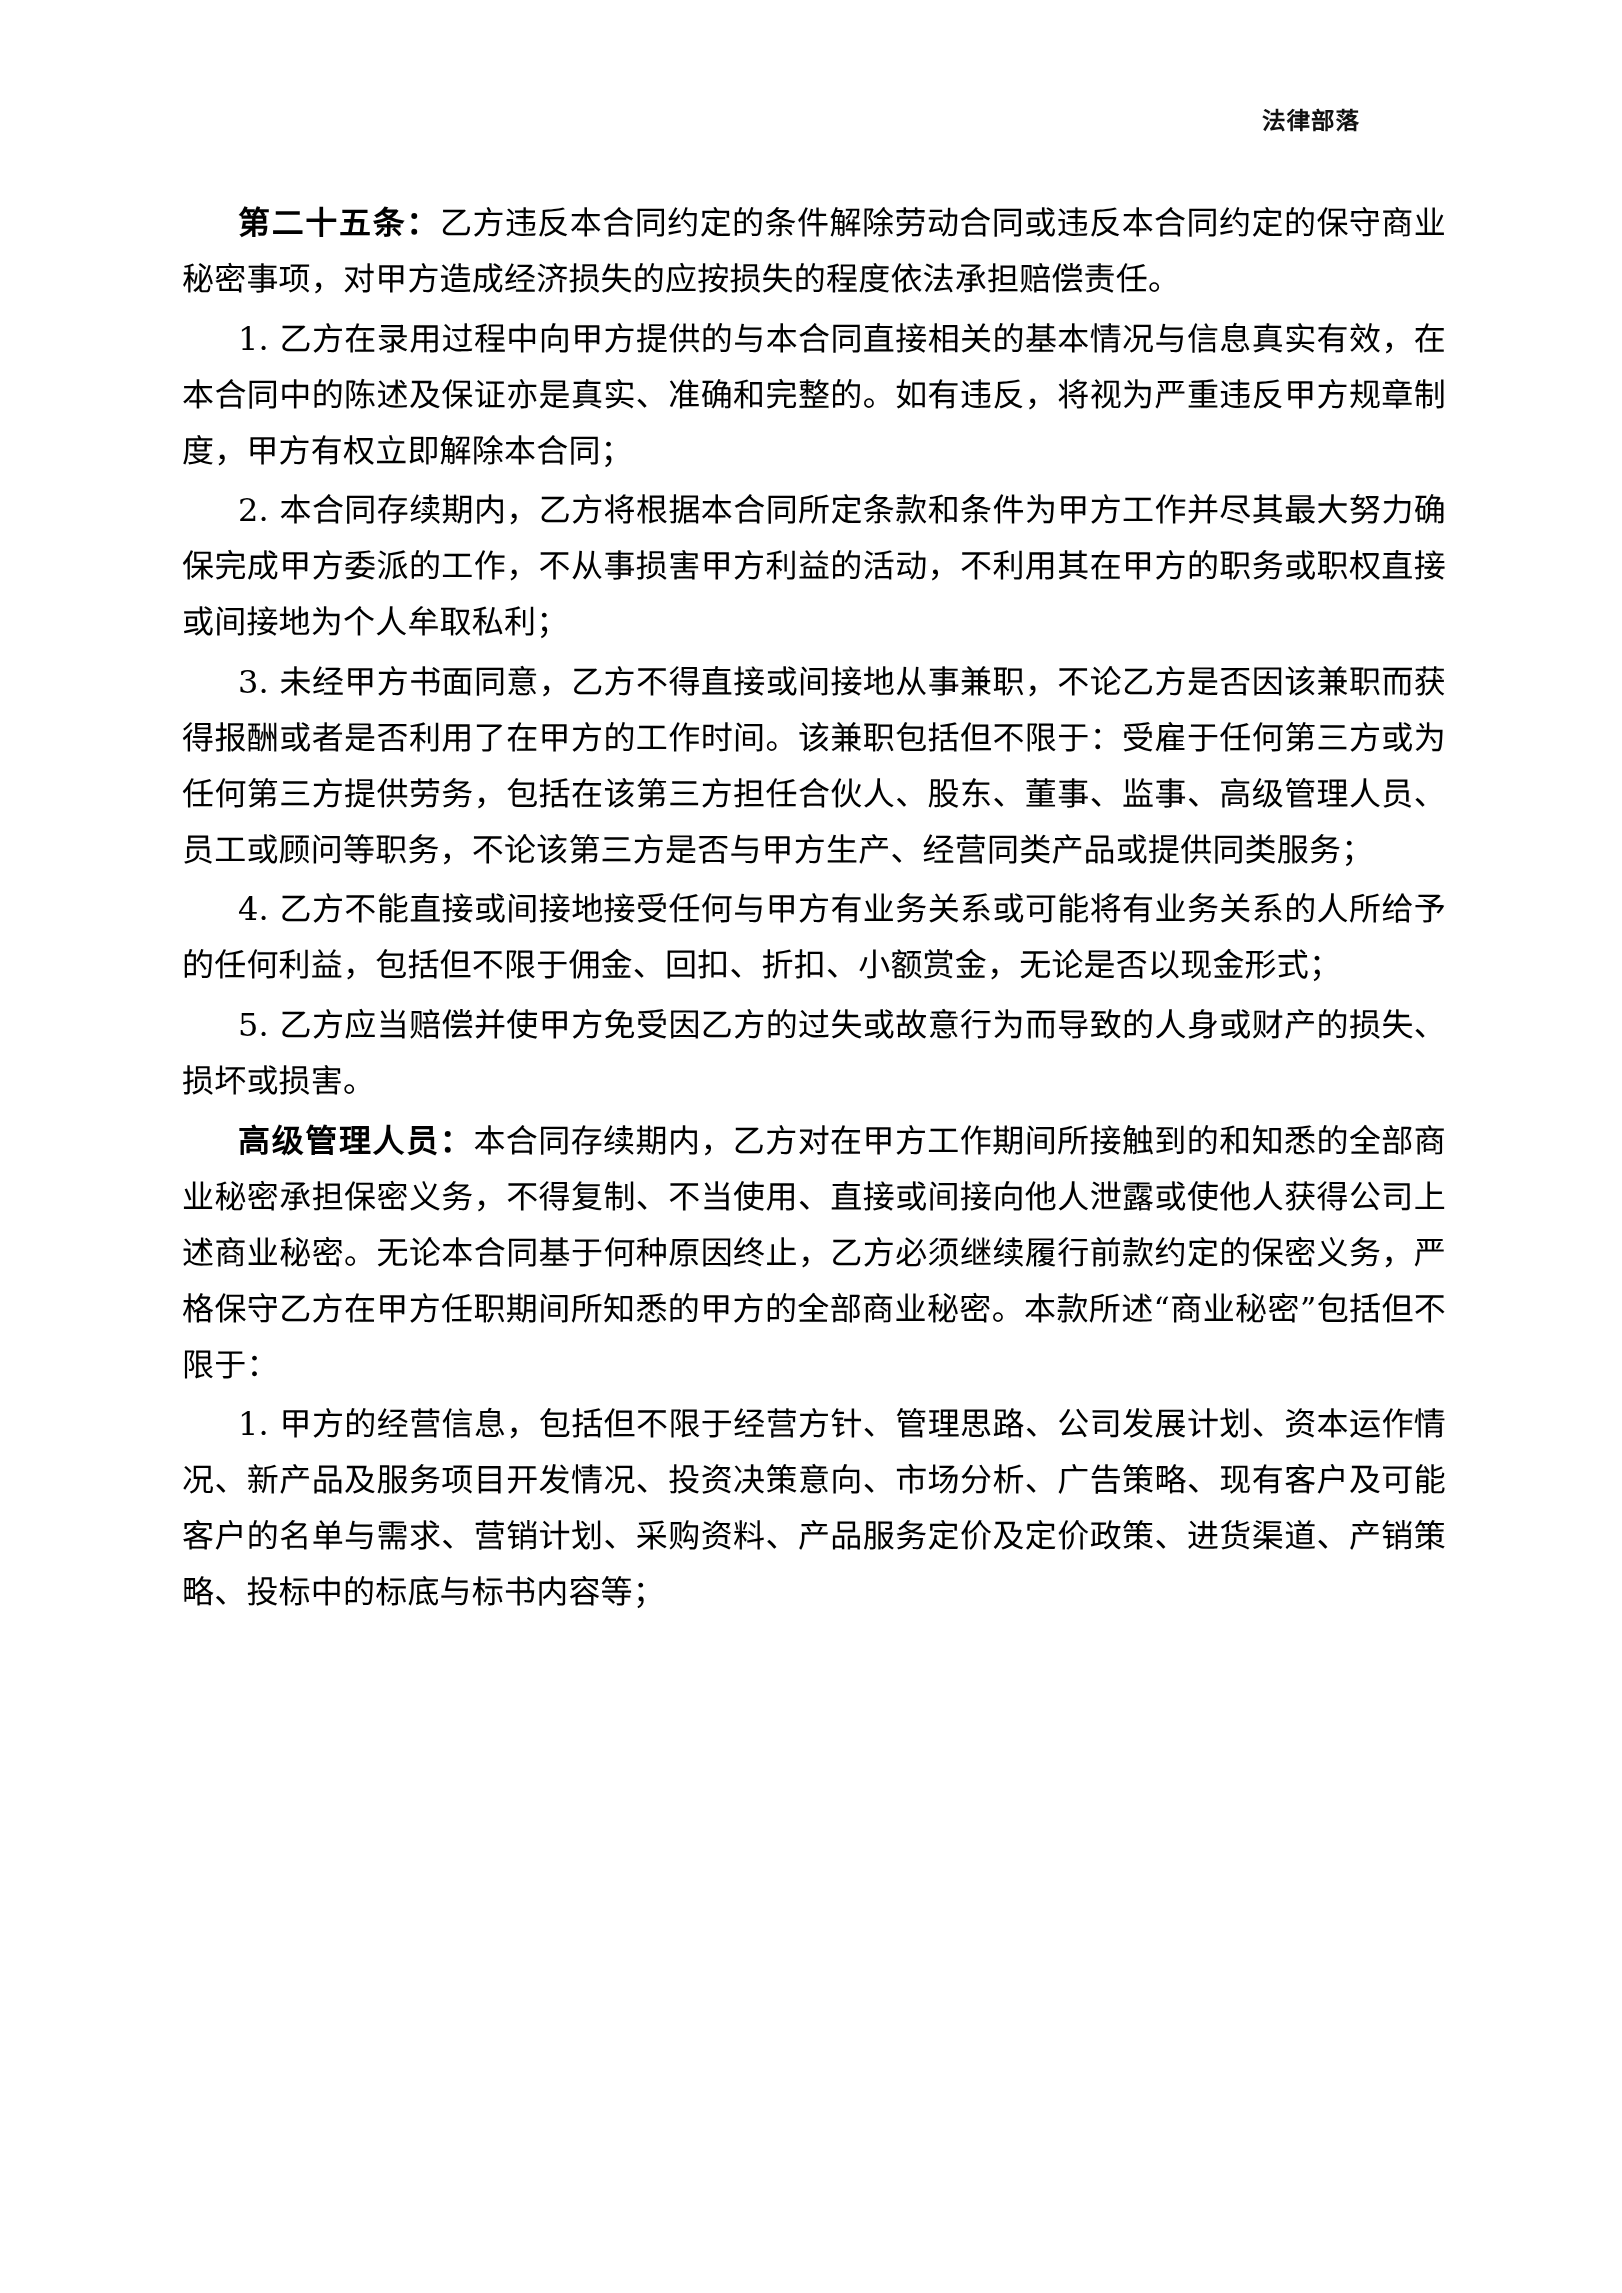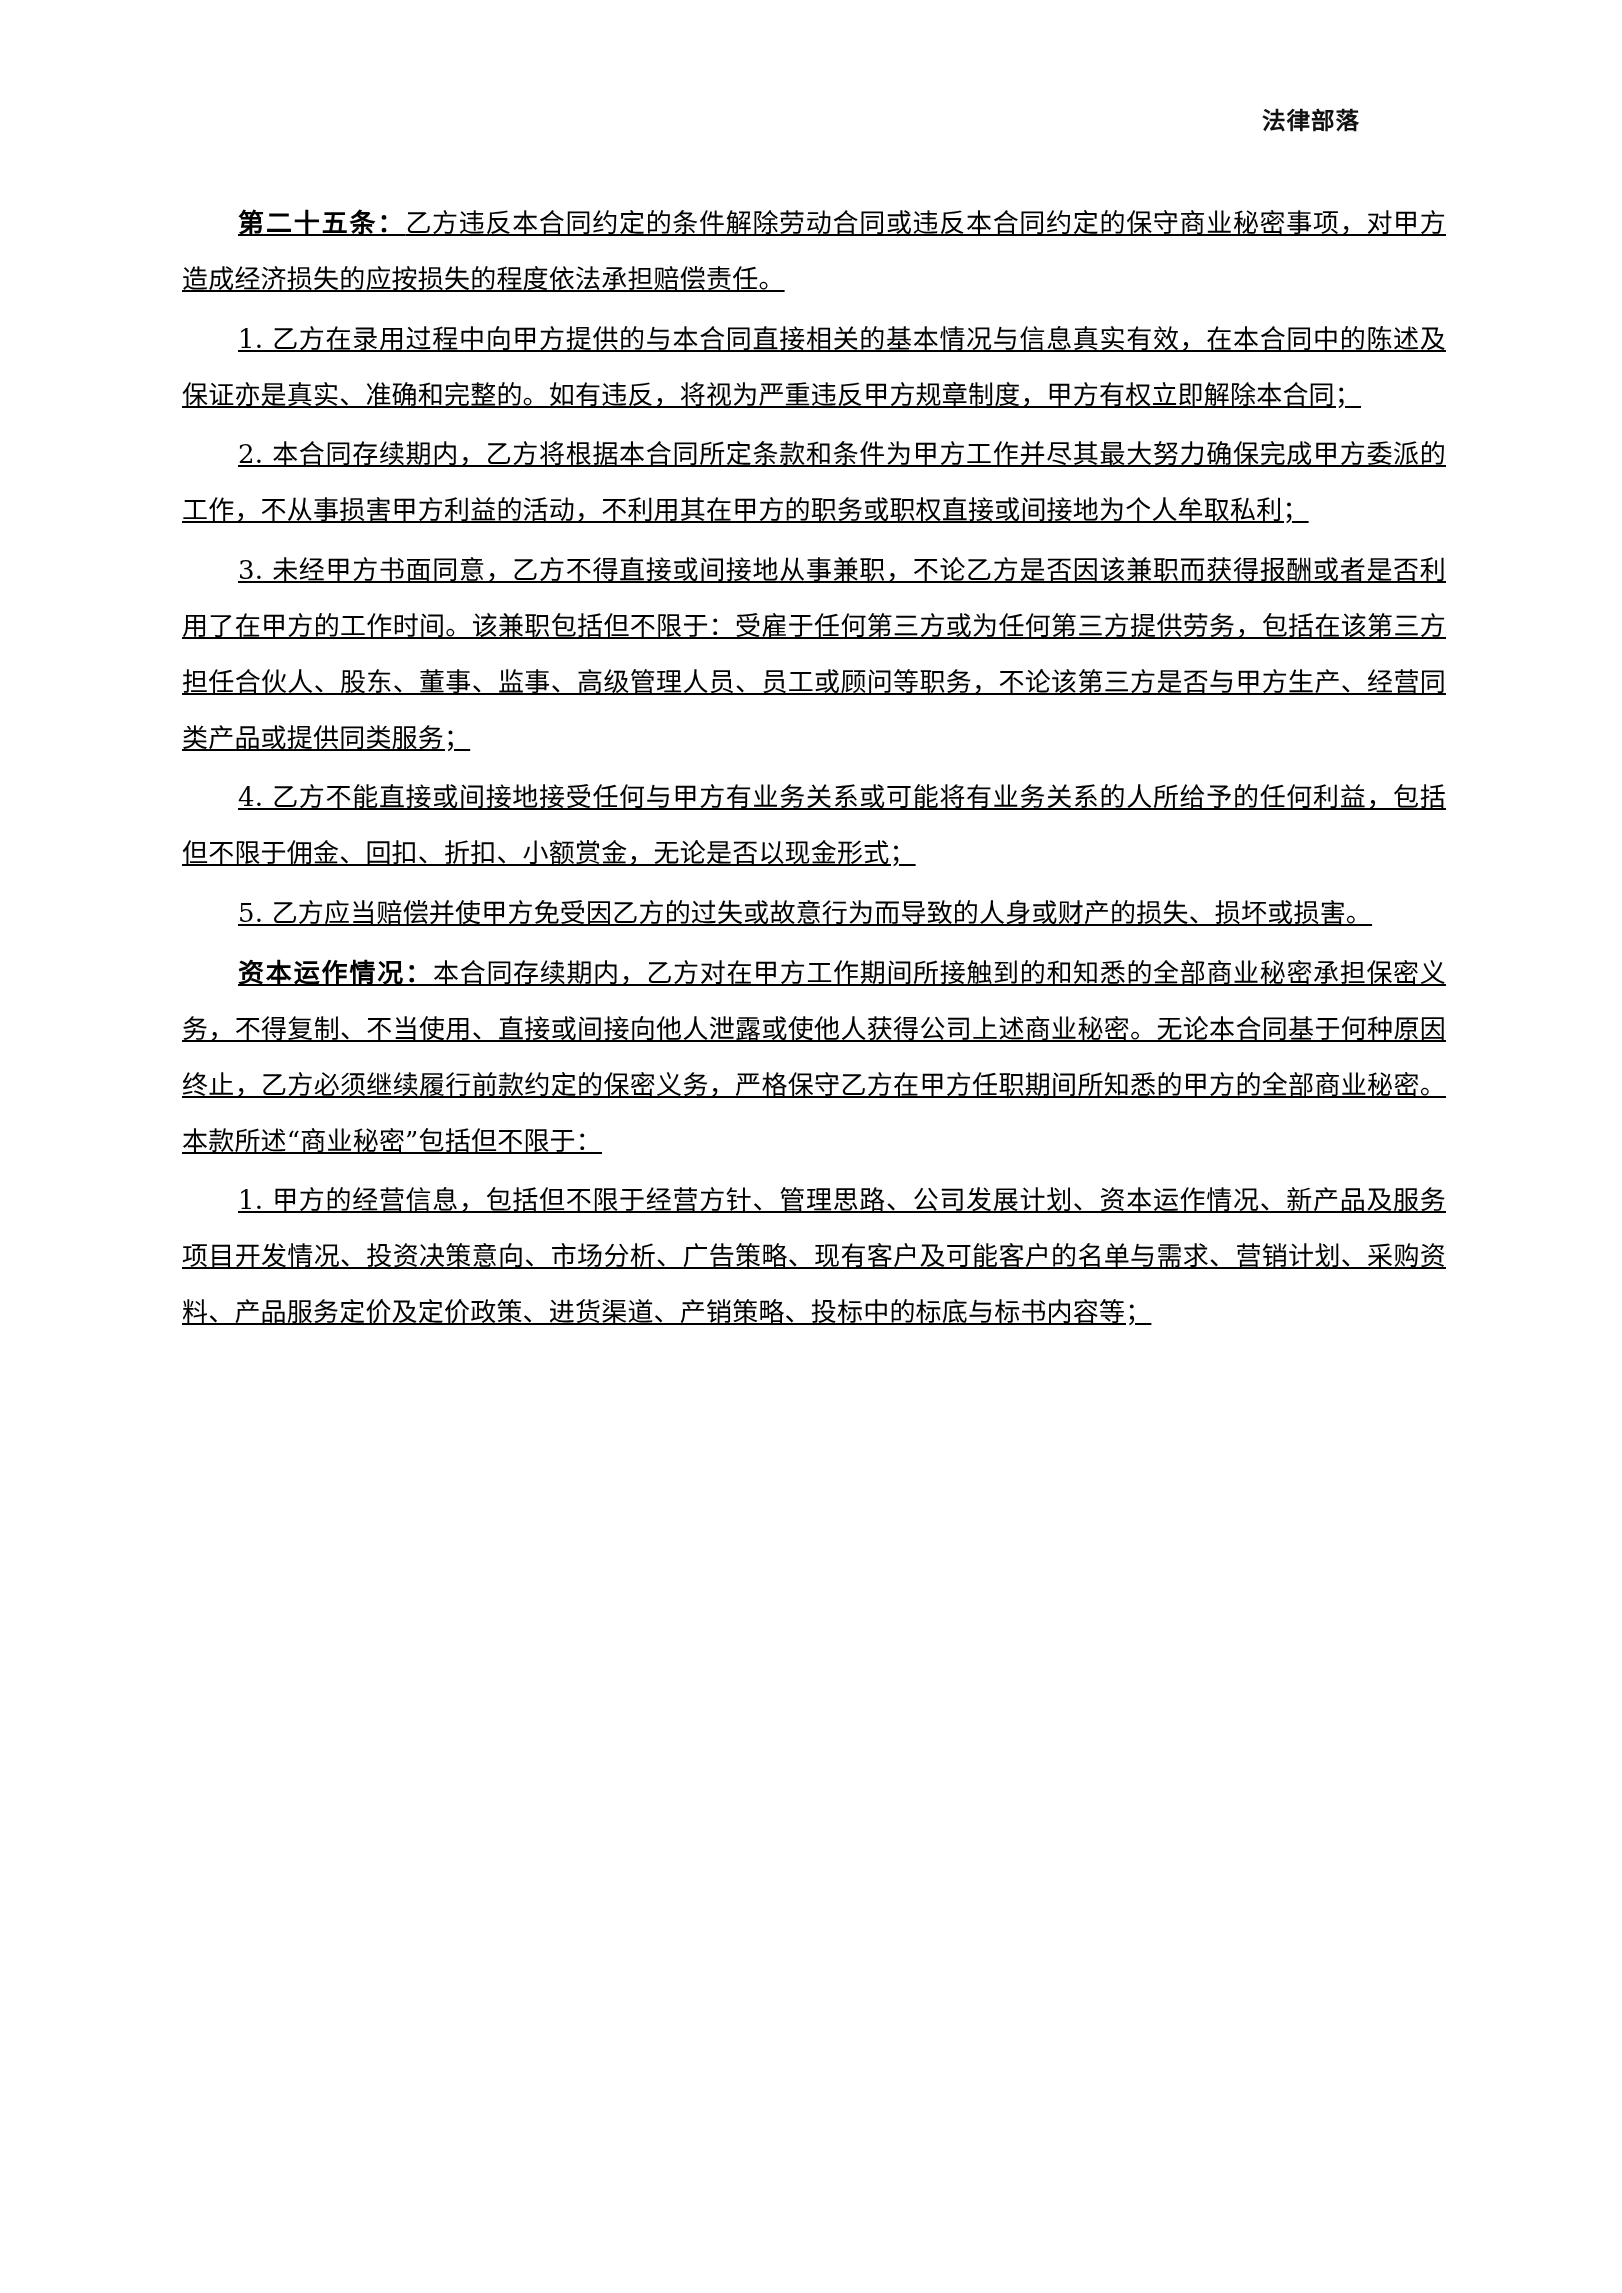--- a/index.html
+++ b/index.html
@@ -32,27 +32,26 @@
     color: #111111;
   }
   .content {
     position: absolute;
     top: 195px;
     left: 182px;
     width: 1264px;
   }
   p.para {
     margin: 0 0 3.6px 0;
-    font-size: 26px;
+    font-size: 32px;
     line-height: 56px;
     text-align: justify;
     text-justify: inter-ideograph;
     letter-spacing: 0.2px;
     text-indent: 56px;
-    text-decoration: underline;
   }
   p.para .lead {
     font-weight: bold;
     letter-spacing: 1.4px;
   }
   p.para.nolast {
     margin-bottom: 0;
   }
 </style>
 </head>
@@ -83,21 +82,21 @@
 
     <p class="para">
       <span>4. 乙方不能直接或间接地接受任何与甲方有业务关系或可能将有业务关系的人所给予的任何利益，包括但不限于佣金、回扣、折扣、小额赏金，无论是否以现金形式；</span>
     </p>
 
     <p class="para">
       <span>5. 乙方应当赔偿并使甲方免受因乙方的过失或故意行为而导致的人身或财产的损失、损坏或损害。</span>
     </p>
 
     <p class="para">
-      <span class="lead">资本运作情况：</span><span>本合同存续期内，乙方对在甲方工作期间所接触到的和知悉的全部商业秘密承担保密义务，不得复制、不当使用、直接或间接向他人泄露或使他人获得公司上述商业秘密。无论本合同基于何种原因终止，乙方必须继续履行前款约定的保密义务，严格保守乙方在甲方任职期间所知悉的甲方的全部商业秘密。本款所述“商业秘密”包括但不限于：</span>
+      <span class="lead">高级管理人员：</span><span>本合同存续期内，乙方对在甲方工作期间所接触到的和知悉的全部商业秘密承担保密义务，不得复制、不当使用、直接或间接向他人泄露或使他人获得公司上述商业秘密。无论本合同基于何种原因终止，乙方必须继续履行前款约定的保密义务，严格保守乙方在甲方任职期间所知悉的甲方的全部商业秘密。本款所述“商业秘密”包括但不限于：</span>
     </p>
 
     <p class="para">
       <span>1. 甲方的经营信息，包括但不限于经营方针、管理思路、公司发展计划、资本运作情况、新产品及服务项目开发情况、投资决策意向、市场分析、广告策略、现有客户及可能客户的名单与需求、营销计划、采购资料、产品服务定价及定价政策、进货渠道、产销策略、投标中的标底与标书内容等；</span>
     </p>
 
 
   </div>
 </div>
 

